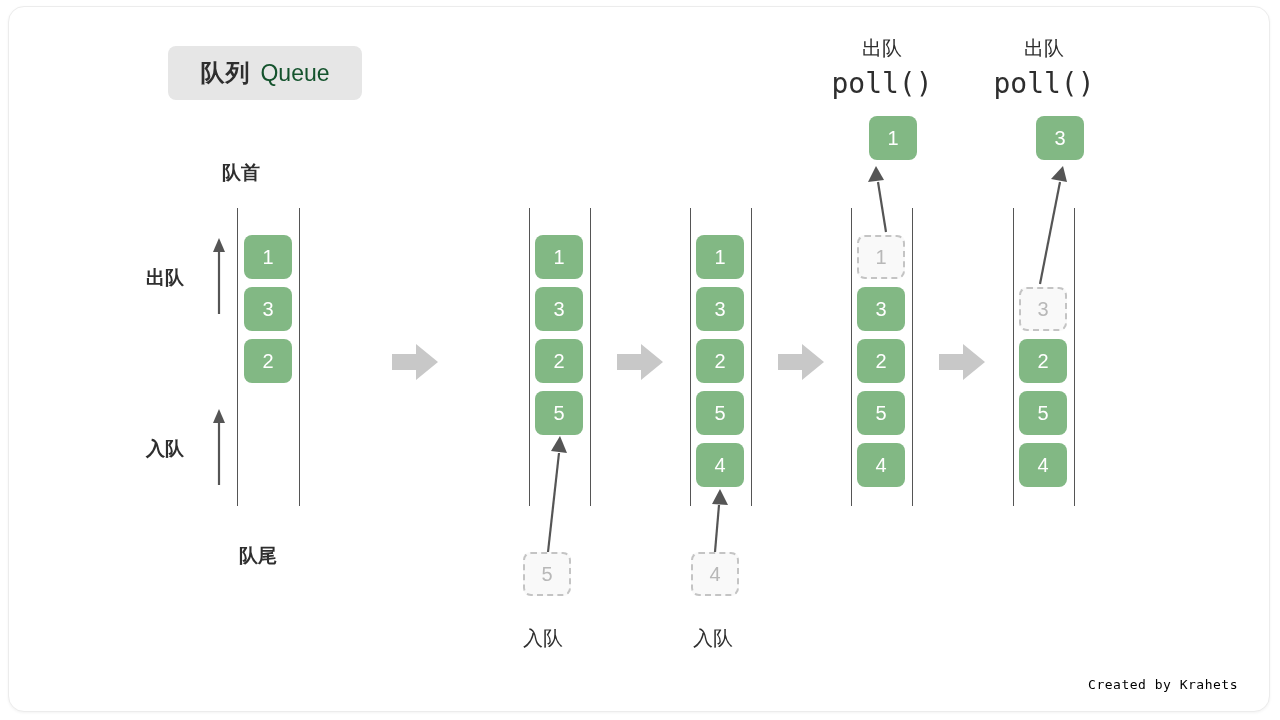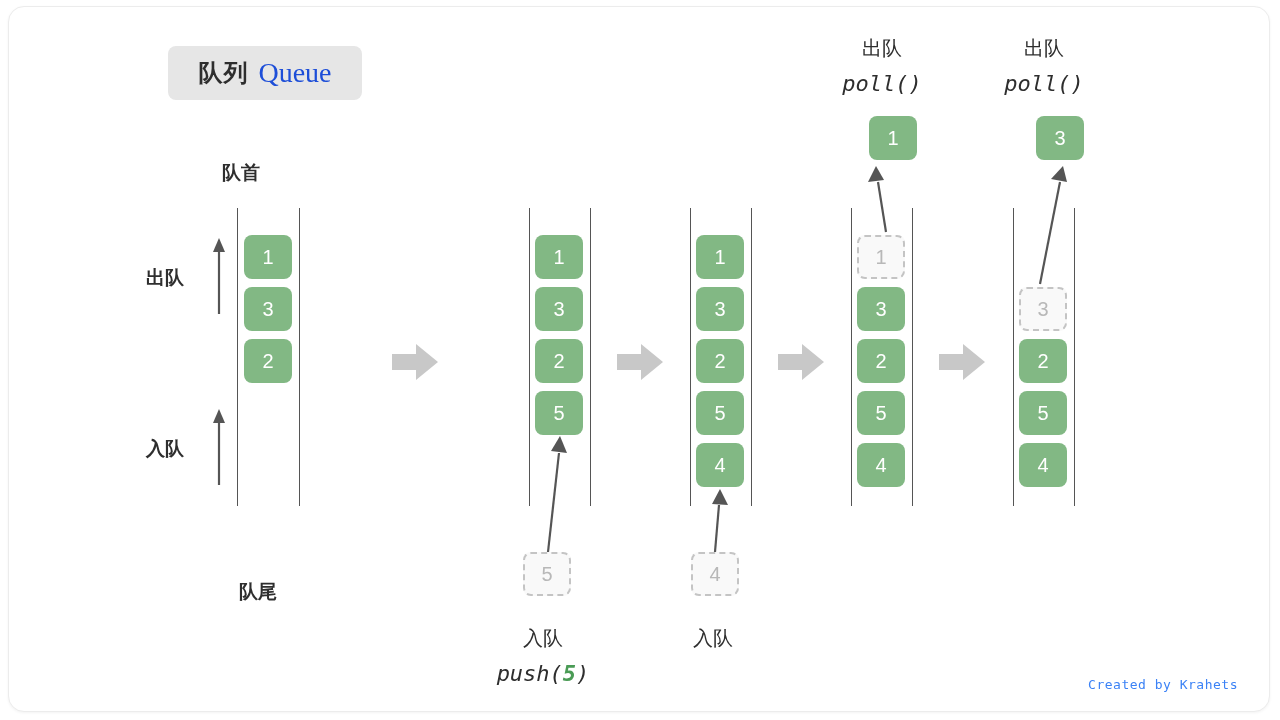--- a/index.html
+++ b/index.html
@@ -45,23 +45,23 @@
     justify-content: center;
     gap: 10px;
   }
   .title-cn {
     font-size: 24px;
     font-weight: bold;
     color: #2e2e2e;
     letter-spacing: 1px;
   }
   .title-en {
-    font-size: 28px;
-    color: #1d4ed8;
-    font-family: Liberation Serif, serif;
+    font-size: 23px;
+    color: #14532d;
+    font-family: Liberation Sans, sans-serif;
   }
 
   
   .lbl-cn {
     position: absolute;
     font-size: 19px;
     font-weight: bold;
     color: #2e2e2e;
     white-space: nowrap;
   }
@@ -72,24 +72,23 @@
     line-height: 36px;
   }
   .op-cn {
     display: block;
     font-size: 20px;
     color: #2e2e2e;
     font-weight: normal;
   }
   .op-code {
     display: block;
-    font-size: 22px;
+    font-size: 28px;
     color: #2e2e2e;
     font-family: "DejaVu Sans Mono", "Liberation Mono", monospace;
-    font-style: italic;
   }
   .op-code .num { color: #4a9b55; font-weight: bold; }
 
   
   .rail {
     position: absolute;
     width: 1px;
     background: #555555;
   }
 
@@ -127,38 +126,38 @@
     position: absolute;
     overflow: visible;
   }
 
   
   .watermark {
     position: absolute;
     right: 42px;
     bottom: 28px;
     font-size: 13px;
-    color: #3b82f6;
+    color: #000000;
     font-family: "DejaVu Sans Mono", "Liberation Mono", monospace;
     letter-spacing: 0.5px;
   }
 </style>
 </head>
 <body>
 
 <div id="root">
   <div class="card-surface"></div>
 
   <div class="title-chip">
     <span class="title-cn">队列</span>
     <span class="title-en">Queue</span>
   </div>
 
   <div class="lbl-cn" style="left:222px; top:160px;">队首</div>
-  <div class="lbl-cn" style="left:239px; top:543px;margin-top:36px;">队尾</div>
+  <div class="lbl-cn" style="left:239px; top:543px;">队尾</div>
 
   <div class="lbl-cn" style="left:146px; top:265px;">出队</div>
   <svg class="motion" style="left:208px; top:236px;" width="22" height="80">
     <line x1="11" y1="78" x2="11" y2="12" stroke="#555555" stroke-width="2.2"></line>
     <polygon points="11,2 5,16 17,16" fill="#555555"></polygon>
   </svg>
 
   <div class="lbl-cn" style="left:146px; top:436px;">入队</div>
   <svg class="motion" style="left:208px; top:407px;" width="22" height="80">
     <line x1="11" y1="78" x2="11" y2="12" stroke="#555555" stroke-width="2.2"></line>
@@ -186,21 +185,20 @@
     <div class="cell filled" style="left:535px; top:391px;">5</div>
   </div>
 
   <div class="cell ghost" style="left:523px; top:552px;">5</div>
   <svg class="motion" style="left:520px; top:430px;" width="80" height="125">
     <line x1="28" y1="122" x2="39" y2="23" stroke="#555555" stroke-width="2.2"></line>
     <polygon points="40,6 31,21 47,23" fill="#555555"></polygon>
   </svg>
   <div class="op-label" style="left:463px; top:620px; width:160px;">
     <span class="op-cn">入队</span>
-    <span class="op-code"><span>push(</span><span class="num">5</span><span>)</span></span>
   </div>
 
   <svg class="step-arrow" style="left:617px; top:343px;" viewBox="0 0 46 38">
     <polygon points="0,11 24,11 24,1 46,19 24,37 24,27 0,27" fill="#c8c8c8"></polygon>
   </svg>
 
   <div>
     <div class="rail" style="left:690px; top:208px; height:298px;"></div>
     <div class="rail" style="left:751px; top:208px; height:298px;"></div>
     <div class="cell filled" style="left:696px; top:235px;">1</div>

